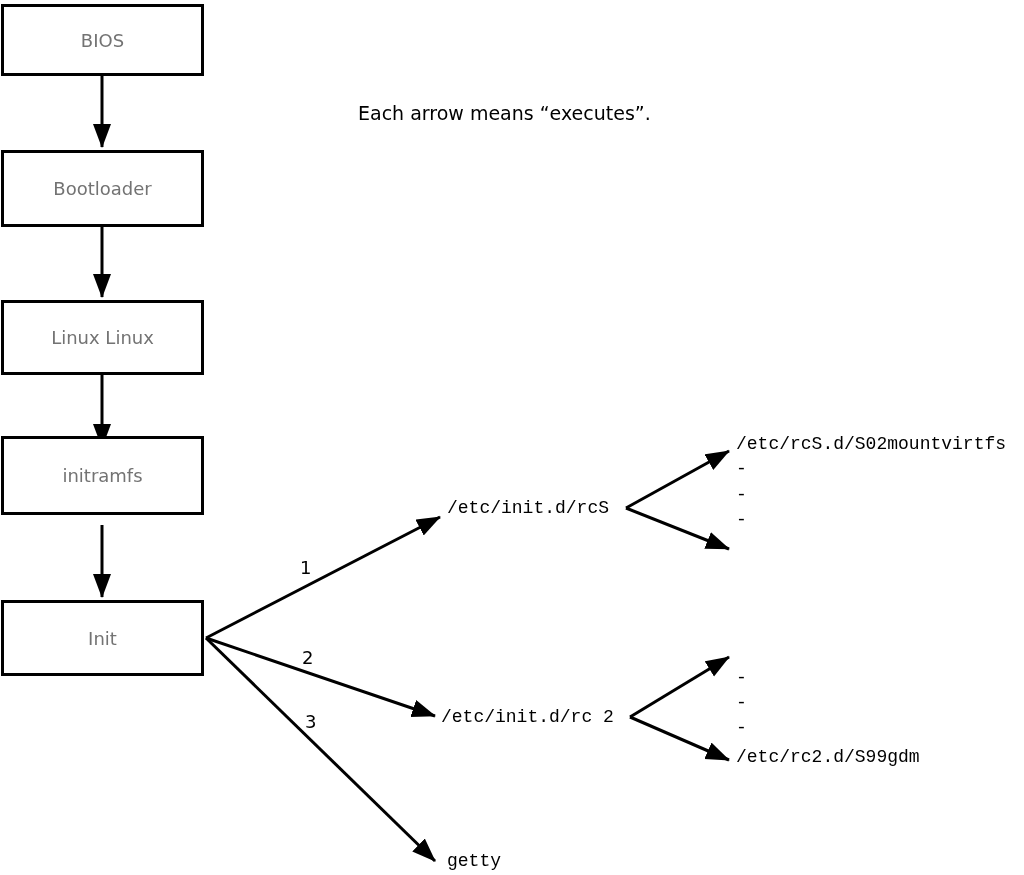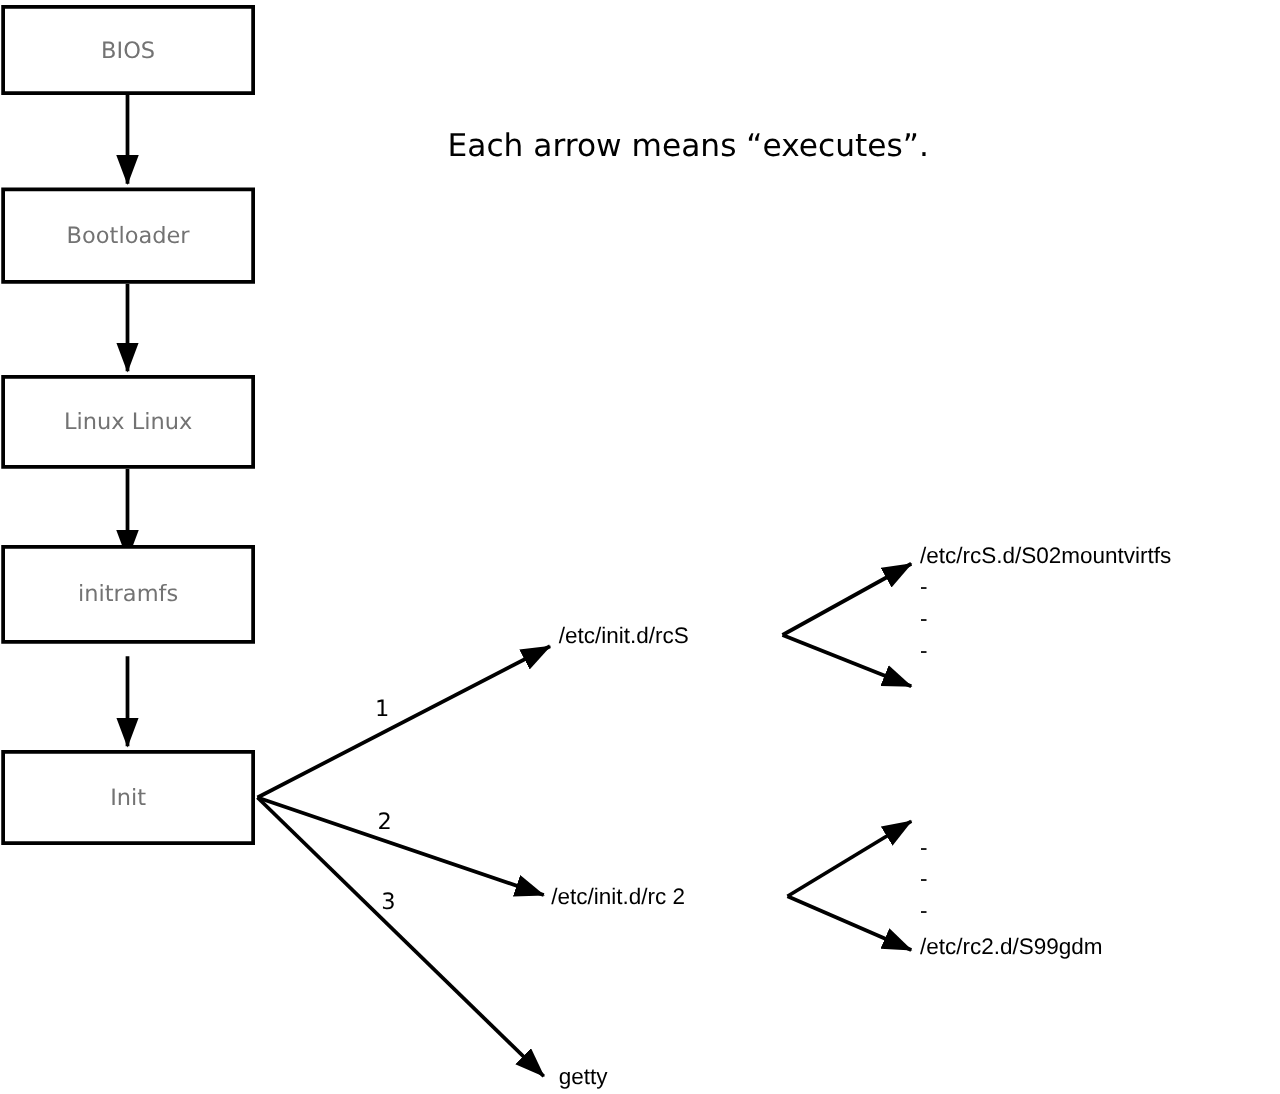--- a/index.html
+++ b/index.html
@@ -32,27 +32,27 @@
     display: flex;
     align-items: center;
     justify-content: center;
     font-size: 18px;
     color: #737373;
   }
   .note {
     position: absolute;
     left: 358px;
     top: 102px;
-    font-size: 25px;
+    font-size: 19px;
     color: #000000;
     white-space: nowrap;
   }
   .mono {
     position: absolute;
-    font-family: Liberation Sans, sans-serif;
+    font-family: Liberation Mono, monospace;
     font-size: 18px;
     line-height: 21px;
     color: #000000;
     white-space: nowrap;
   }
   .num-label {
     position: absolute;
     font-size: 18px;
     line-height: 20px;
     color: #000000;

